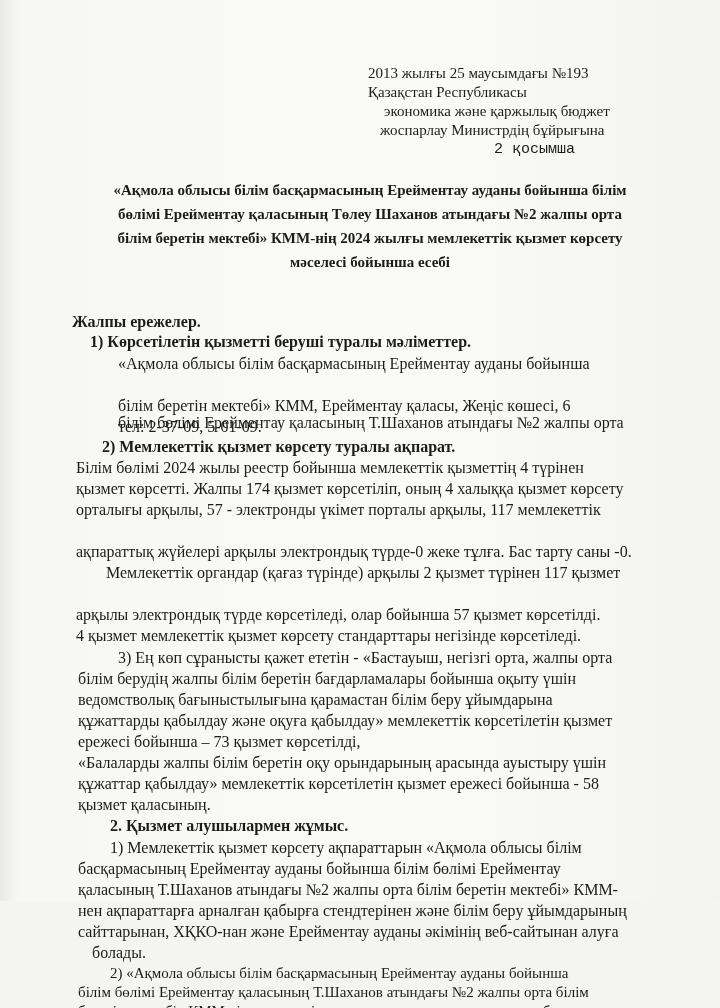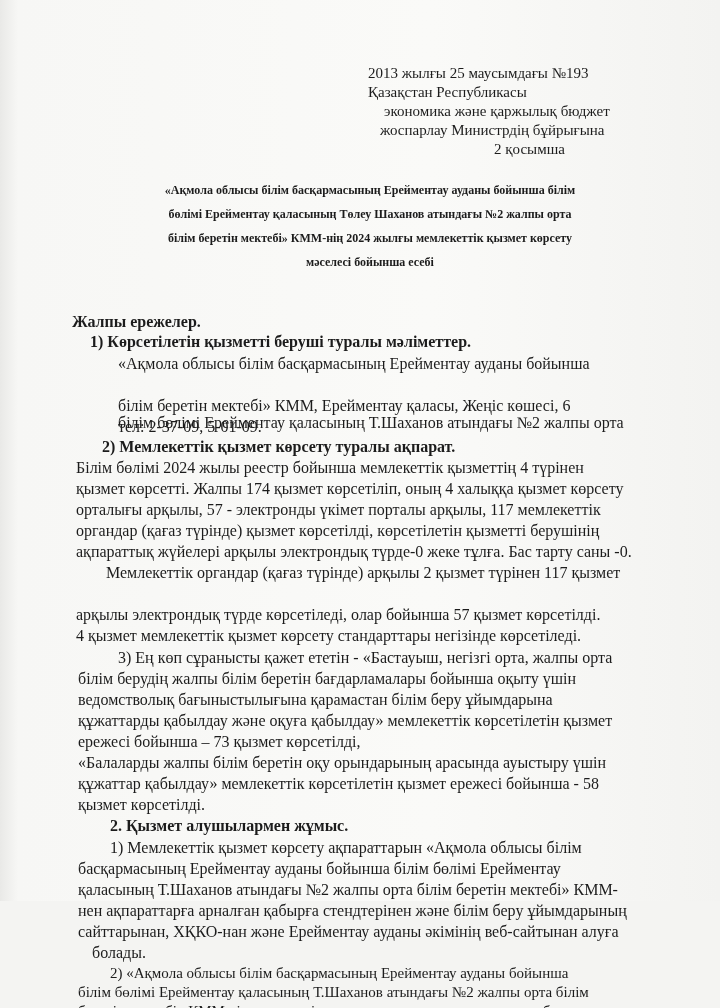--- a/index.html
+++ b/index.html
@@ -11,37 +11,37 @@
   }
   .page {
     position: relative; width: 720px; height: 901px;
     background: linear-gradient(90deg, #e9e9e7 0px, #f7f7f5 18px, #fafaf8 60%, #f3f3f1 100%);
   }
   .abs { position: absolute; white-space: nowrap; }
   .annex { left: 368px; top: 64px; font-size: 15px; line-height: 19px; }
   .annex div { white-space: nowrap; }
   .title {
     position: absolute; left: 60px; top: 178px; width: 620px;
-    text-align: center; font-weight: bold; font-size: 12px; line-height: 24px;
+    text-align: center; font-weight: bold; font-size: 15px; line-height: 24px;
   }
   .title div { white-space: nowrap; }
   .bold { font-weight: bold; }
   .line { position: absolute; white-space: nowrap; font-size: 16px; }
 </style>
 </head>
 <body>
 
 <div class="page">
 
   <div class="abs annex">
     <div>2013 жылғы 25 маусымдағы №193</div>
     <div>Қазақстан Республикасы</div>
     <div style="padding-left:16px;">экономика және қаржылық бюджет</div>
     <div style="padding-left:12px;">жоспарлау Министрдің бұйрығына</div>
-    <div style="padding-left:126px;">2 қосымша</div>
+    <div style="padding-left:126px;font-family:Liberation Mono, monospace;">2 қосымша</div>
   </div>
 
   <div class="title">
     <div>«Ақмола облысы білім  басқармасының Ерейментау ауданы бойынша білім</div>
     <div>бөлімі Ерейментау қаласының Төлеу Шаханов атындағы №2 жалпы орта</div>
     <div>білім беретін мектебі» КММ-нің 2024 жылғы мемлекеттік қызмет көрсету</div>
     <div>мәселесі бойынша есебі</div>
   </div>
 
   <div class="line bold" style="left:72px; top:313px;">Жалпы ережелер.</div>
@@ -50,34 +50,33 @@
   <div class="line" style="left:118px; top:355px;">«Ақмола облысы білім   басқармасының Ерейментау ауданы бойынша</div>
   <div class="line" style="left:118px; top:376px;margin-top:38px;">білім бөлімі Ерейментау қаласының Т.Шаханов атындағы №2 жалпы орта</div>
   <div class="line" style="left:118px; top:397px;">білім беретін мектебі» КММ, Ерейментау қаласы, Жеңіс көшесі, 6</div>
   <div class="line" style="left:118px; top:418px;">тел: 2-37-09, 5-01-09.</div>
 
   <div class="line bold" style="left:102px; top:438px;">2) Мемлекеттік қызмет көрсету туралы ақпарат.</div>
 
   <div class="line" style="left:76px; top:459px;">Білім бөлімі 2024 жылы реестр бойынша мемлекеттік қызметтің 4 түрінен</div>
   <div class="line" style="left:76px; top:480px;">қызмет көрсетті. Жалпы 174 қызмет көрсетіліп, оның 4 халыққа қызмет көрсету</div>
   <div class="line" style="left:76px; top:501px;">орталығы арқылы, 57 - электронды үкімет порталы арқылы, 117 мемлекеттік</div>
-  <div class="line" style="left:76px; top:522px;">органдар (қағаз түрінде) қызмет көрсетілді, көрсетілетін қызметті берушінің</div>
   <div class="line" style="left:76px; top:543px;">ақпараттық жүйелері арқылы электрондық түрде-0 жеке тұлға. Бас тарту саны -0.</div>
   <div class="line" style="left:106px; top:564px;">Мемлекеттік органдар (қағаз түрінде) арқылы 2 қызмет түрінен 117 қызмет</div>
   <div class="line" style="left:76px; top:606px;">арқылы электрондық түрде көрсетіледі, олар бойынша 57 қызмет көрсетілді.</div>
   <div class="line" style="left:76px; top:627px;">4 қызмет мемлекеттік қызмет көрсету стандарттары негізінде көрсетіледі.</div>
 
   <div class="line" style="left:106px; top:649px;margin-left:12px;">3) Ең көп сұранысты қажет ететін - «Бастауыш, негізгі орта, жалпы орта</div>
   <div class="line" style="left:78px; top:670px;">білім берудің жалпы білім беретін бағдарламалары бойынша оқыту үшін</div>
   <div class="line" style="left:78px; top:691px;">ведомстволық  бағыныстылығына  қарамастан  білім  беру  ұйымдарына</div>
   <div class="line" style="left:78px; top:712px;">құжаттарды қабылдау және оқуға қабылдау» мемлекеттік көрсетілетін қызмет</div>
   <div class="line" style="left:78px; top:733px;">ережесі бойынша – 73 қызмет көрсетілді,</div>
   <div class="line" style="left:78px; top:754px;text-align:center;">«Балаларды жалпы білім беретін оқу орындарының арасында ауыстыру үшін</div>
   <div class="line" style="left:78px; top:775px;">құжаттар қабылдау» мемлекеттік көрсетілетін қызмет ережесі бойынша - 58</div>
-  <div class="line" style="left:78px; top:796px;">қызмет көрсетілді.</div>
+  <div class="line" style="left:78px; top:796px;">қызмет қаласының.</div>
 
   <div class="line bold" style="left:110px; top:817px;">2. Қызмет алушылармен жұмыс.</div>
 
   <div class="line" style="left:110px; top:839px;">1) Мемлекеттік қызмет көрсету ақпараттарын  «Ақмола облысы білім</div>
   <div class="line" style="left:78px; top:860px;">басқармасының  Ерейментау  ауданы  бойынша  білім  бөлімі  Ерейментау</div>
   <div class="line" style="left:78px; top:881px;">қаласының Т.Шаханов атындағы №2 жалпы орта білім беретін мектебі» КММ-</div>
   <div class="line" style="left:78px; top:902px;">нен ақпараттарға арналған қабырға стендтерінен және білім беру ұйымдарының</div>
   <div class="line" style="left:78px; top:923px;">сайттарынан,  ХҚКО-нан және Ерейментау ауданы әкімінің веб-сайтынан алуға</div>
   <div class="line" style="left:92px; top:944px;">болады.</div>
 

